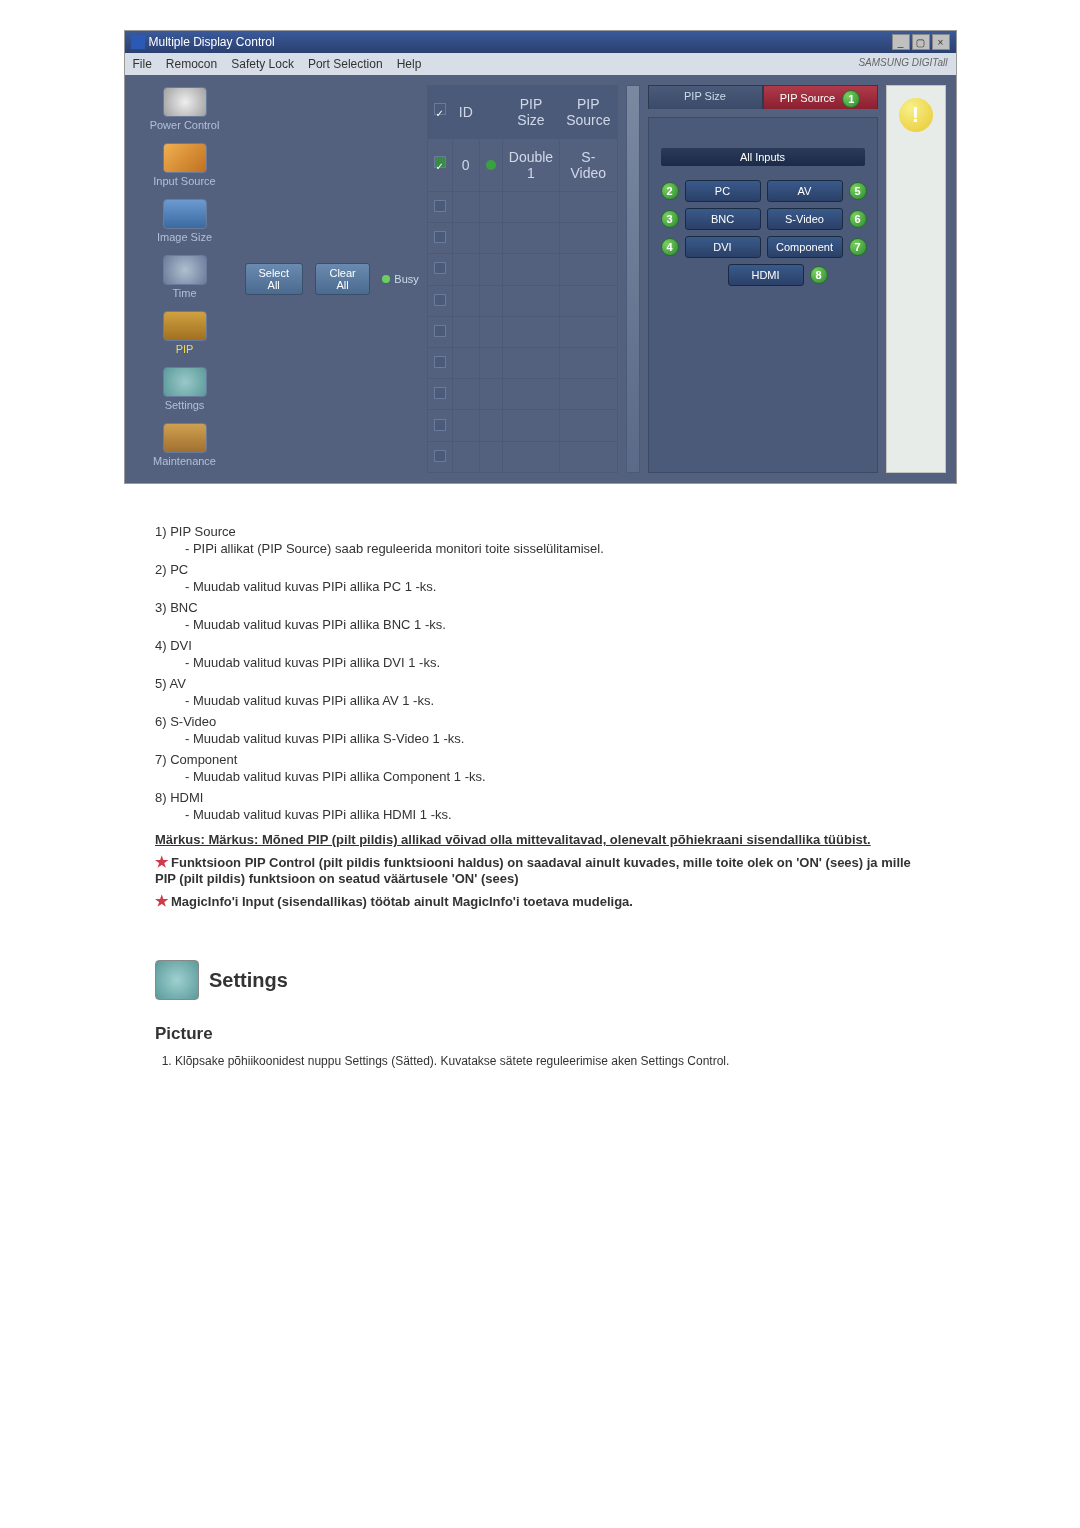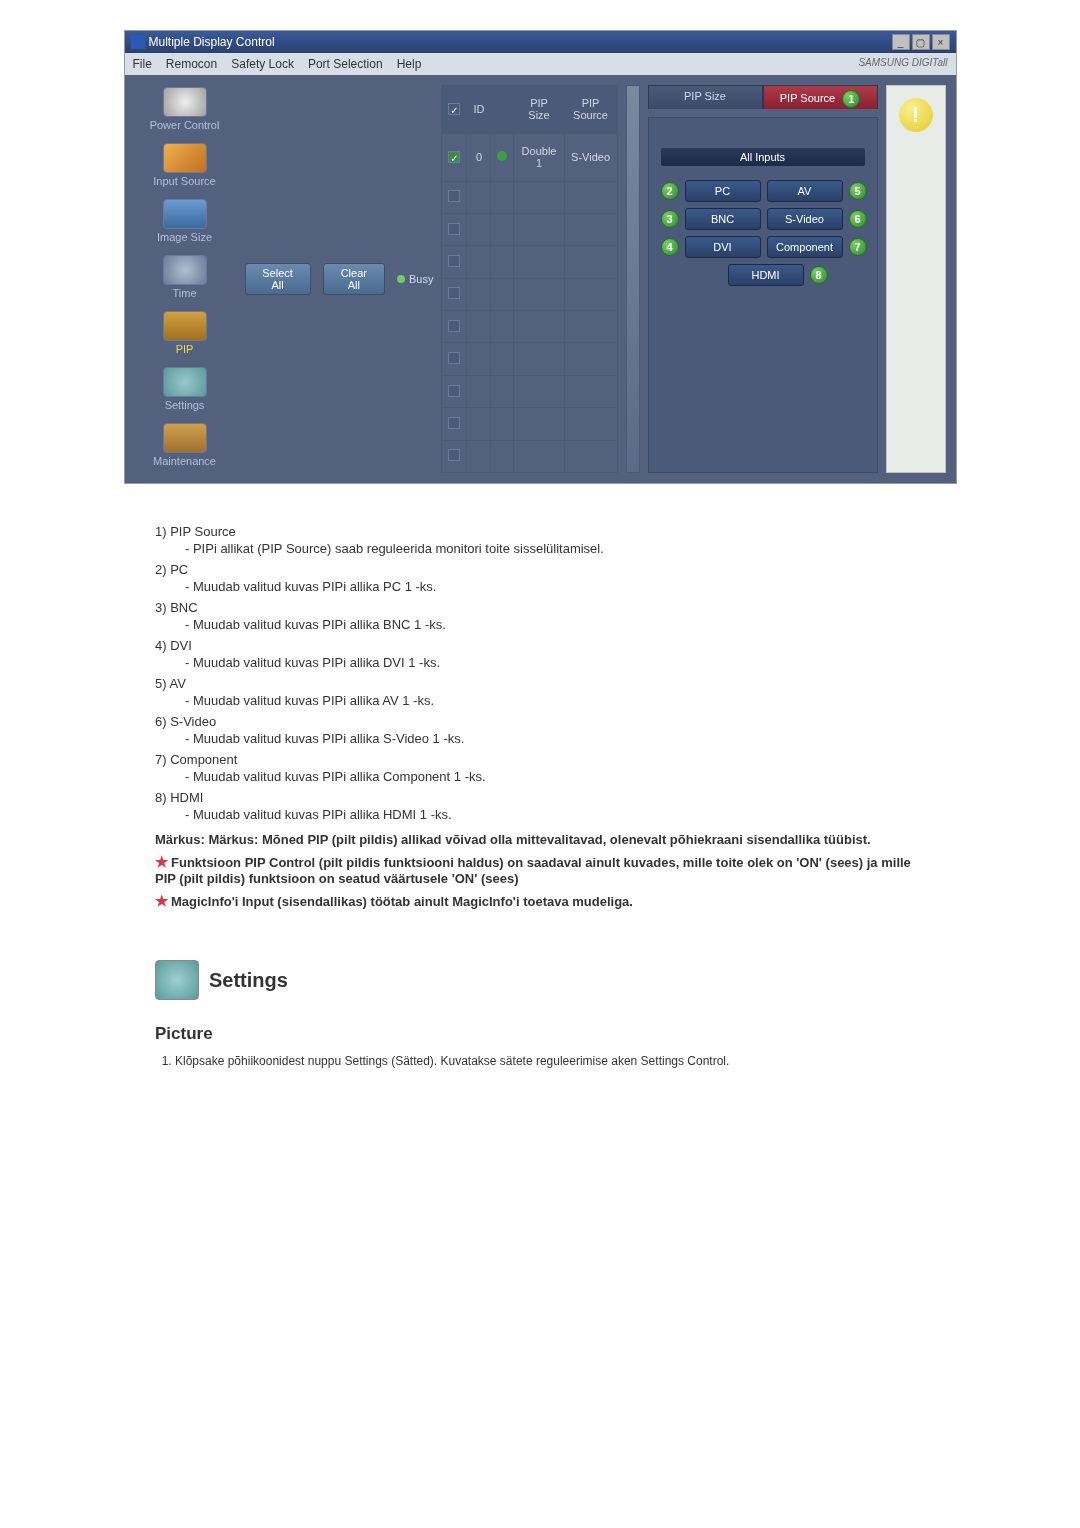--- a/index.html
+++ b/index.html
@@ -99,21 +99,21 @@
       width: 8px; height: 8px;
       border-radius: 4px;
       background: #6ad060;
       display: inline-block;
     }
     .table-right-wrap { display: flex; gap: 8px; }
     .data-table {
       border-collapse: collapse;
       background: #54617e;
       color: #d0d8e8;
-      font-size: 11px;
+      font-size: 14px;
       flex: 1;
     }
     .data-table th, .data-table td {
       border: 1px solid #4a5a78;
       padding: 3px 6px;
       text-align: center;
       height: 20px;
     }
     .data-table th { background: #4b5a78; font-weight: normal; }
     .chk {
@@ -235,21 +235,21 @@
       color: #d03a4a;
       font-weight: bold;
       font-size: 15px;
       display: inline-block;
       width: 16px;
     }
     .note { margin: 3px 0 10px; }
     .desc-list { margin: 6px 0 10px; }
     .desc-list .item { margin: 2px 0 2px 0; }
     .desc-list .sub { margin: 0 0 6px 30px; }
-    .note-body { margin-left: 18px; }
+    .note-body { margin-left: 18px; text-decoration: underline; }
     .bold-line { font-weight: bold; margin: 6px 0; }
     .section-header { display: flex; align-items: center; gap: 10px; margin: 50px 0 24px; }
     .settings-icn {
       width: 44px; height: 40px;
       background: radial-gradient(circle, #a0d0d0, #5a9a9a);
       border: 1px solid #888;
       border-radius: 4px;
     }
     h2 { font-size: 20px; color: #333; }
     h3 { font-size: 17px; color: #333; margin: 14px 0 10px; }

